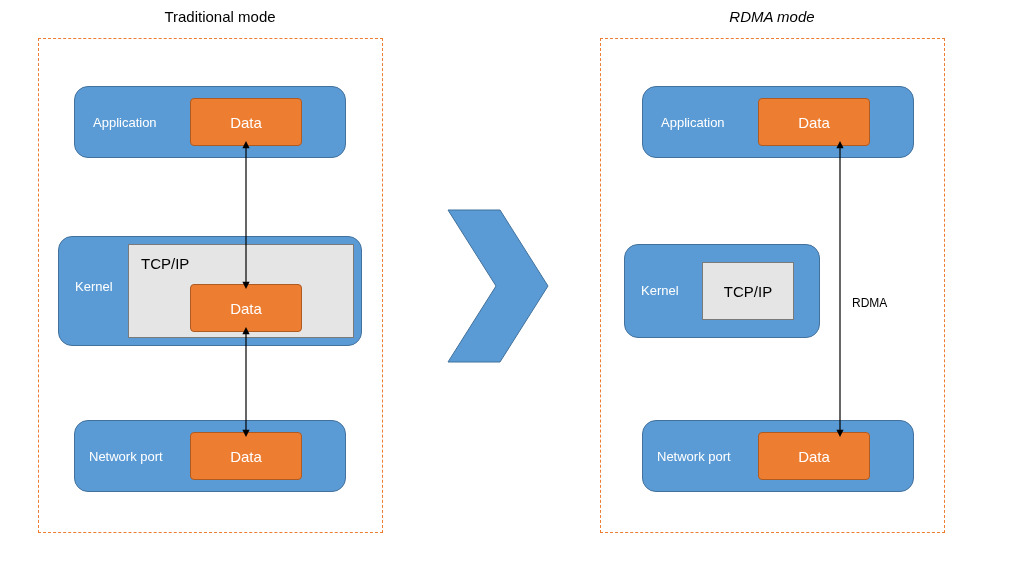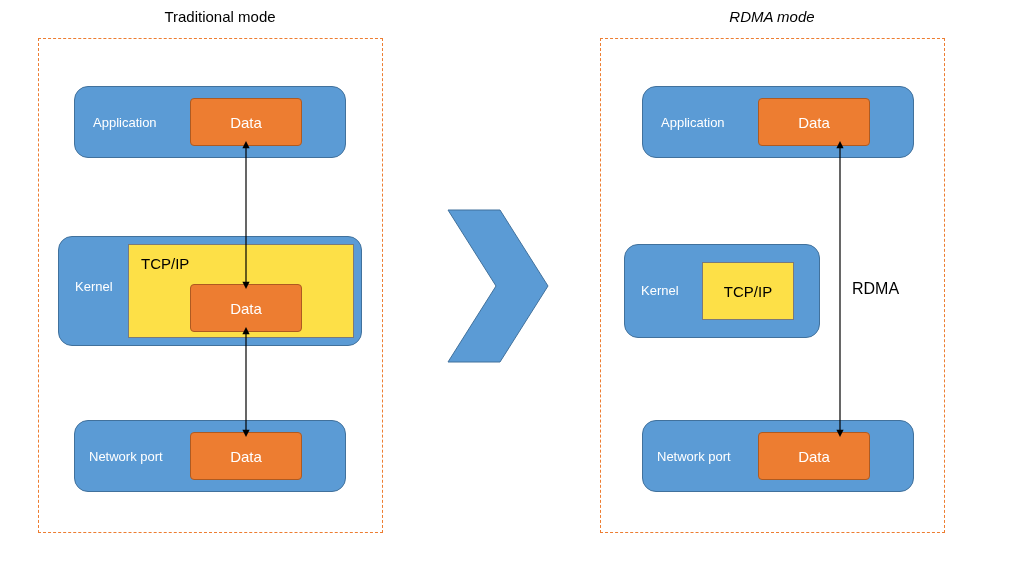--- a/index.html
+++ b/index.html
@@ -47,33 +47,34 @@
     border-radius: 4px;
     box-sizing: border-box;
     display: flex;
     align-items: center;
     justify-content: center;
     color: #ffffff;
     font-size: 15px;
   }
   .grey-box {
     position: absolute;
-    background: #fde047;
+    background: #e5e5e5;
     border: 1px solid #7a7a7a;
     box-sizing: border-box;
   }
   .grey-label {
     position: absolute;
     color: #000000;
     font-size: 15px;
   }
   .rdma-label {
     position: absolute;
     color: #000000;
-    font-size: 16px;
+    font-size: 12px;
+    margin-top: 16px;
   }
   svg.overlay {
     position: absolute;
     left: 0;
     top: 0;
     pointer-events: none;
     overflow: visible;
   }
 </style>
 </head>

